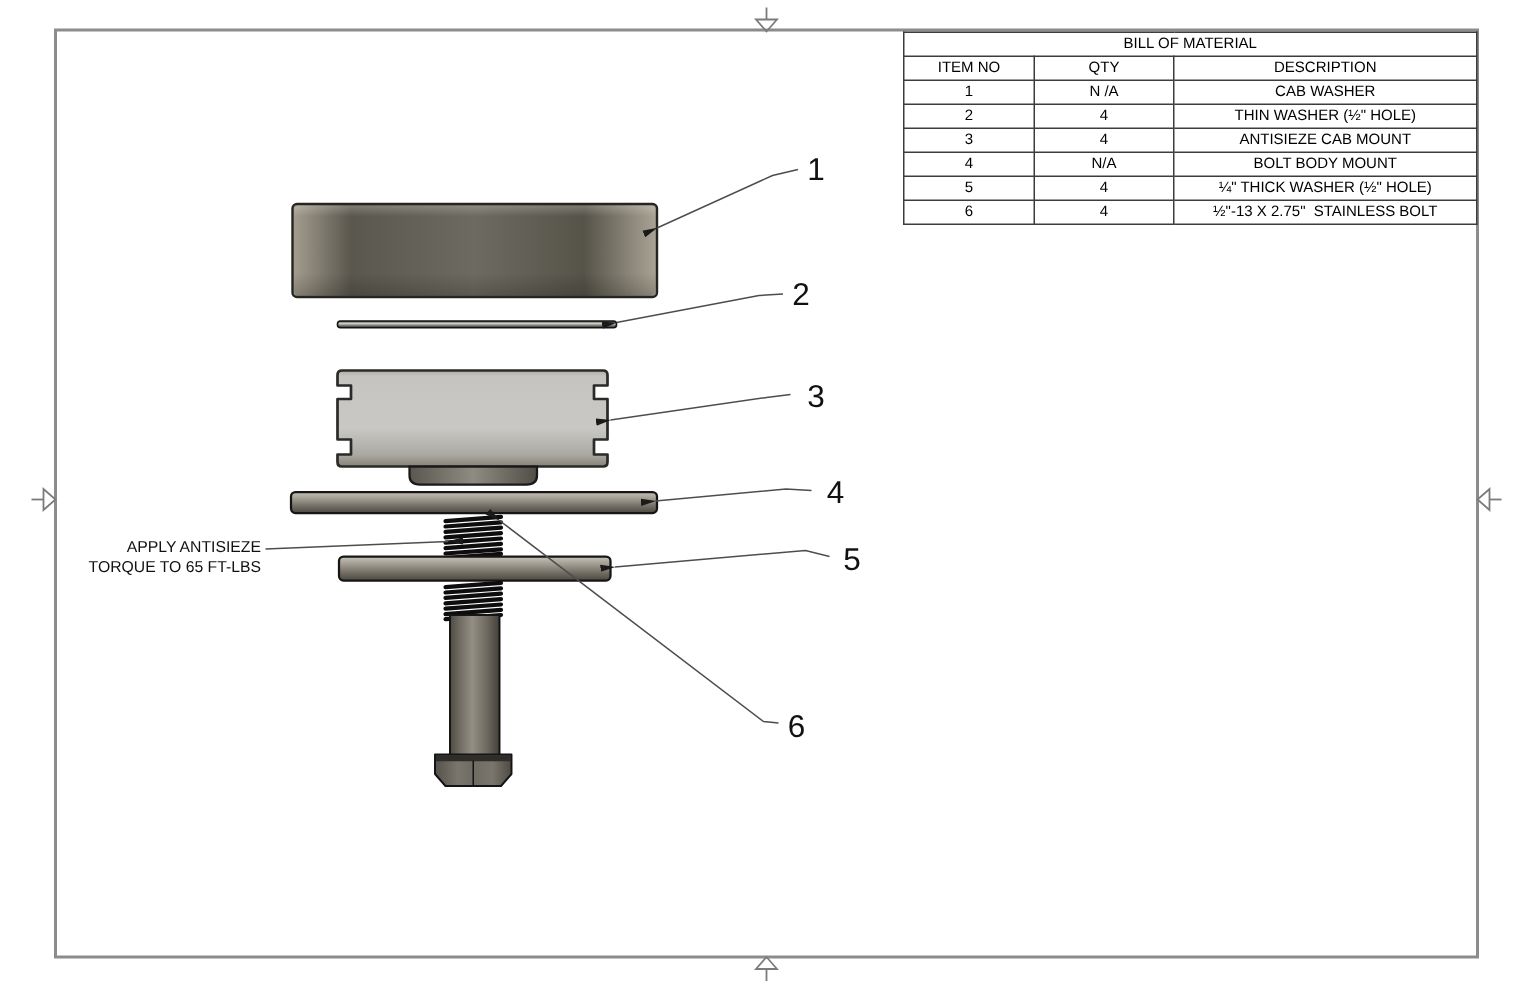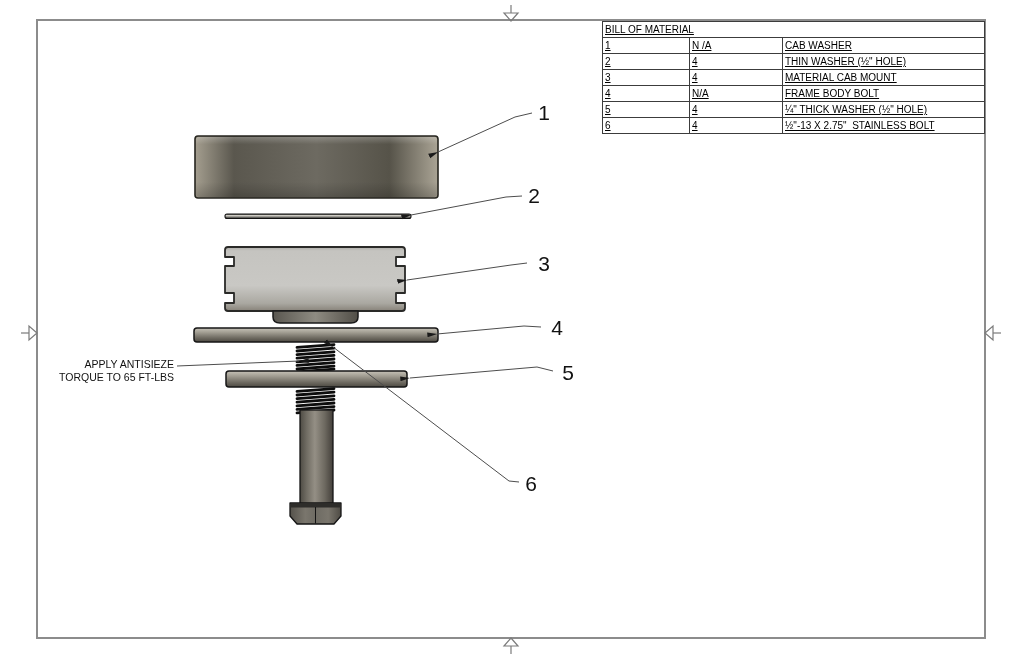--- a/index.html
+++ b/index.html
@@ -6,22 +6,22 @@
   .sheet{position:relative;width:1024px;height:663px;font-family:"Liberation Sans",sans-serif;}
   .drawing-svg{position:absolute;left:0;top:0;}
   .leader{fill:none;stroke:#4d4d4d;stroke-width:1;}
   .thread{stroke:#0d0d0d;stroke-width:2.8;stroke-linecap:round;}
   .balloon{font:21px "Liberation Sans",sans-serif;fill:#111;text-anchor:middle;}
   .note-text{font:10.5px "Liberation Sans",sans-serif;fill:#111;text-anchor:end;}
   .cmark{stroke:#7b7b7b;stroke-width:1.2;fill:none;}
   .bom{position:absolute;left:602px;top:21px;}
   .bom table{border-collapse:collapse;table-layout:fixed;width:382px;
              font:10px "Liberation Sans",sans-serif;color:#000;}
-  .bom td{border:1px solid #3c3c3c;vertical-align:middle;
-          height:15px;padding:0 2px;white-space:pre;overflow:hidden;text-decoration:underline;}
+  .bom td{border:1px solid #3c3c3c;text-align:center;vertical-align:middle;
+          height:15px;padding:0 2px;white-space:pre;overflow:hidden;}
 </style>
 </head>
 <body>
 
 <div class="sheet">
 
   <svg class="drawing-svg" width="1024" height="663" viewBox="0 0 1024 663">
     <defs>
       <linearGradient id="gradCabFloor" x1="0" y1="0" x2="1" y2="0">
         <stop offset="0" stop-color="#a49e8f"></stop>
@@ -168,38 +168,43 @@
       <colgroup>
           <col style="width:87px">
           <col style="width:93px">
           <col style="width:202px">
         </colgroup>
       <tbody>
         <tr>
           <td colspan="3">BILL OF MATERIAL</td>
         </tr>
         <tr>
+          <td>ITEM NO</td>
+          <td>QTY</td>
+          <td>DESCRIPTION</td>
+        </tr>
+        <tr>
           <td>1</td>
           <td>N /A</td>
           <td>CAB WASHER</td>
         </tr>
         <tr>
           <td>2</td>
           <td>4</td>
           <td>THIN WASHER (½" HOLE)</td>
         </tr>
         <tr>
           <td>3</td>
           <td>4</td>
-          <td>MATERIAL CAB MOUNT</td>
+          <td>ANTISIEZE CAB MOUNT</td>
         </tr>
         <tr>
           <td>4</td>
           <td>N/A</td>
-          <td>FRAME BODY BOLT</td>
+          <td>BOLT BODY MOUNT</td>
         </tr>
         <tr>
           <td>5</td>
           <td>4</td>
           <td>¼" THICK WASHER (½" HOLE)</td>
         </tr>
         <tr>
           <td>6</td>
           <td>4</td>
           <td>½"-13 X 2.75"  STAINLESS BOLT</td>

